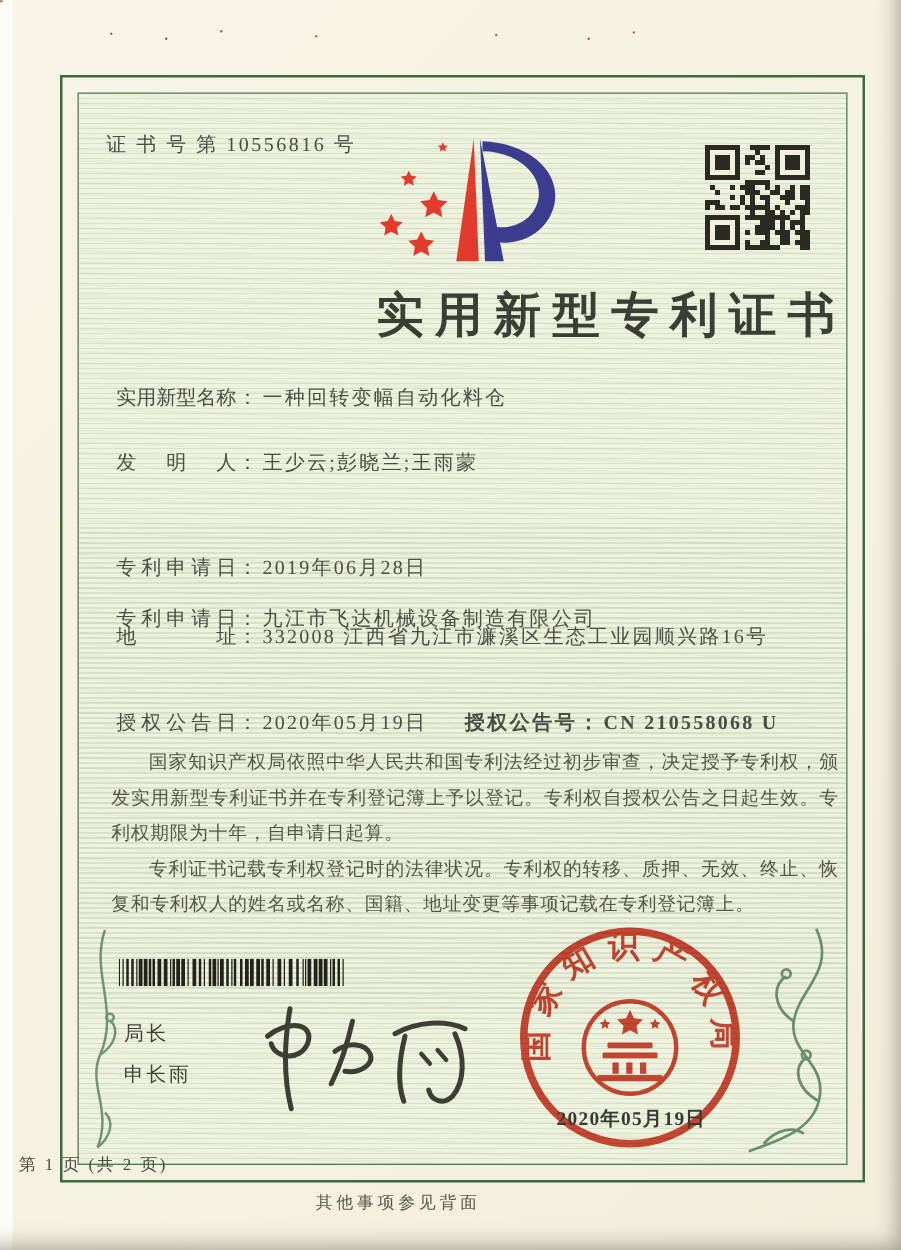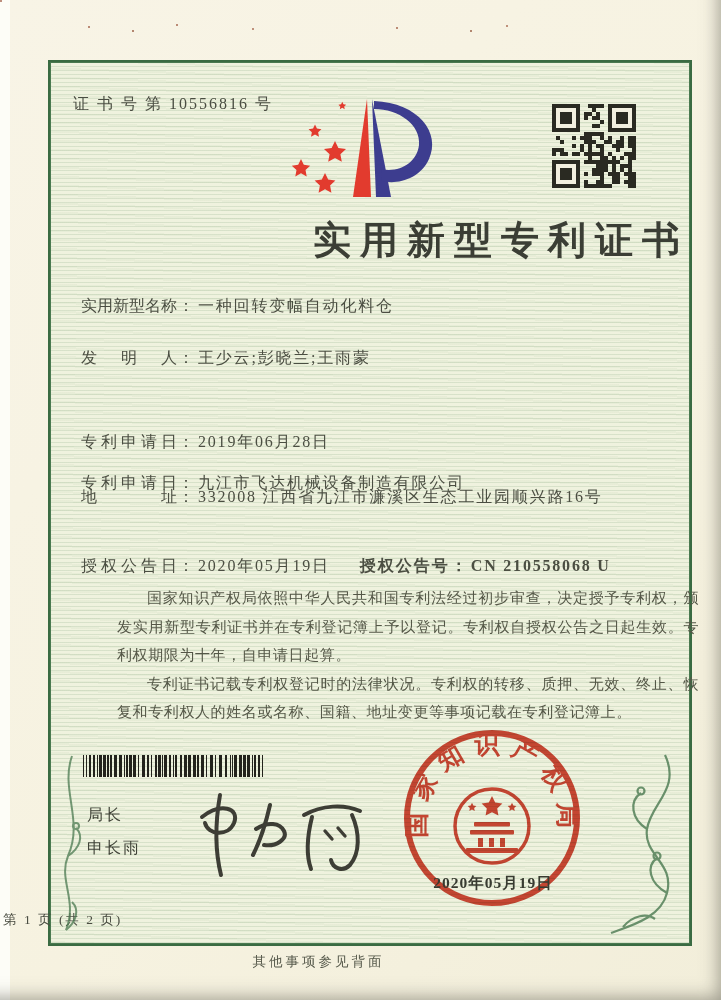--- a/index.html
+++ b/index.html
@@ -9,41 +9,41 @@
     box-shadow:inset -14px -14px 18px -12px rgba(90,88,78,.55), inset 10px 0 0 #fdfdf7;
     font-family:"Liberation Serif","DejaVu Serif",serif;
     color:#45483e;overflow:hidden;
   }
   .specks{position:absolute;left:0;top:0;width:2px;height:2px;border-radius:50%;
     background:#8b3a1f;opacity:.75;
     box-shadow:88px 26px 0 #8b3a1f,132px 30px 0 #7d3015,176px 24px 0 #8b3a1f,
       252px 28px 0 #93452a,396px 27px 0 #8b3a1f,470px 30px 0 #7d3015,506px 25px 0 #93452a;}
   .frame{
     position:absolute;left:48px;top:60px;width:644px;height:886px;
-    border:2px solid #3a6b42;padding:0;box-sizing:border-box;
+    border:2px solid #3a6b42;padding:12px;box-sizing:border-box;
   }
   .frame-inner{
     position:relative;width:100%;height:100%;border:1px solid #4a7a50;box-sizing:border-box;
     background-color:#eff2de;
     background-image:
       repeating-linear-gradient(0deg, rgba(122,160,118,.20) 0px, rgba(122,160,118,.20) 1px, transparent 1px, transparent 4px),
       repeating-linear-gradient(2deg, rgba(140,175,130,.08) 0px, rgba(140,175,130,.08) 2px, transparent 2px, transparent 9px);
   }
   .cert-no{position:absolute;left:22px;top:31px;font-size:16px;letter-spacing:2px;color:#4a4d42;}
   .logo{position:absolute;left:228px;top:30px;width:168px;height:112px;}
   .qr{position:absolute;left:501px;top:41px;width:84px;height:84px;}
   .title{position:absolute;left:0;top:152px;width:100%;text-align:right;
     font-size:38px;font-weight:700;letter-spacing:9px;color:#3b3e35;}
   .frow{position:absolute;left:30px;font-size:16px;white-space:nowrap;color:#4b4e42;}
   .flabel{display:inline-block;width:96px;text-align:justify;text-align-last:justify;vertical-align:top;letter-spacing:0;}
   .fcolon{display:inline-block;margin:0 4px 0 1px;}
   .fvalue{letter-spacing:1.8px;}
   .grant-2{margin-left:30px;font-weight:bold;}
   .body-text{position:absolute;left:26px;top:521px;width:582px;
-    font-size:15px;line-height:28.5px;text-align:justify;letter-spacing:.6px;color:#5054466;margin-left:40px;}
+    font-size:15px;line-height:28.5px;text-align:justify;letter-spacing:.6px;color:#5054466;}
   .body-text p{margin:0;text-indent:2em;color:#545747;}
   .barcode{position:absolute;left:32px;top:692px;width:186px;height:22px;}
   .commissioner{position:absolute;left:36px;top:742px;font-size:16px;letter-spacing:2px;color:#3f4237;}
   .commissioner .name{margin-top:12px;}
   .signature{position:absolute;left:133px;top:716px;width:200px;height:110px;}
   .seal{position:absolute;left:349px;top:663px;width:184px;height:184px;mix-blend-mode:multiply;opacity:.92;}
   .seal-date{position:absolute;left:352px;top:810px;width:180px;text-align:center;
     font-size:15.5px;letter-spacing:1px;color:#383b31;font-weight:600;}
   .page-footer{position:absolute;left:0;top:848px;width:100%;text-align:left;
     font-size:13.5px;letter-spacing:2px;color:#4a4d42;transform:translateX(-48px);}

